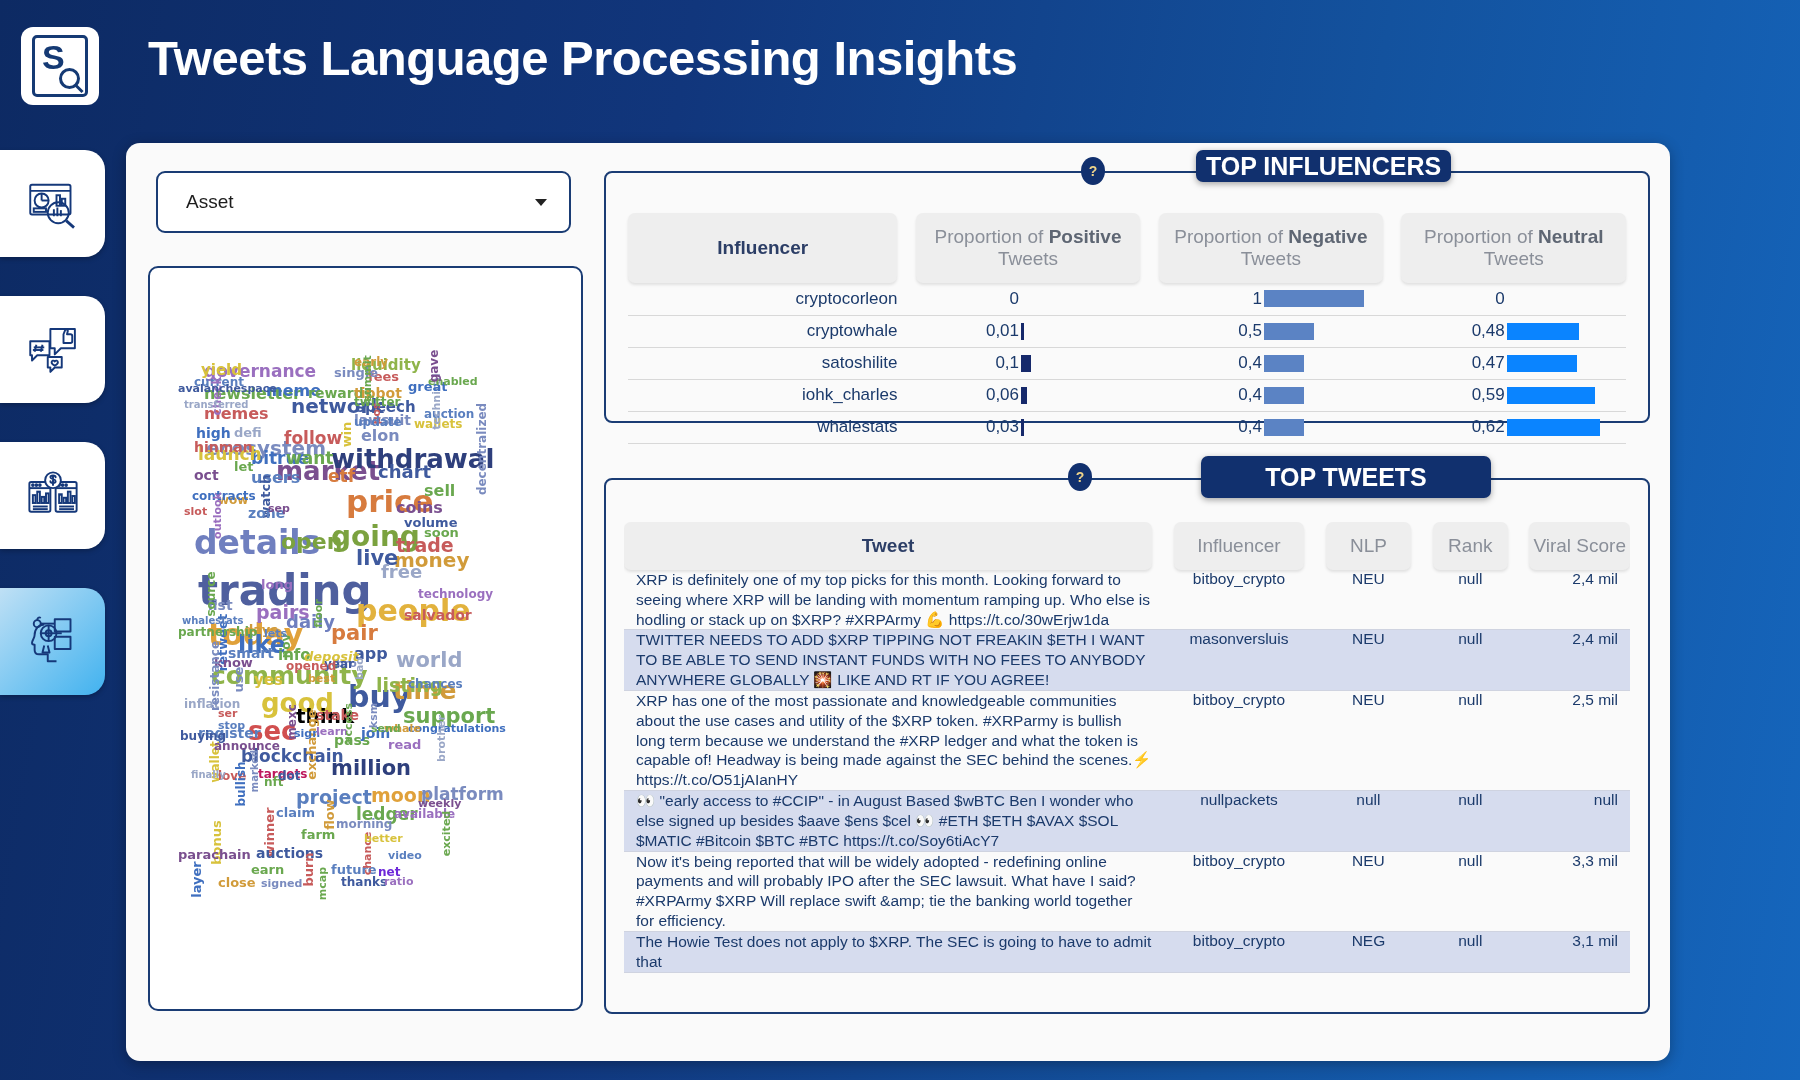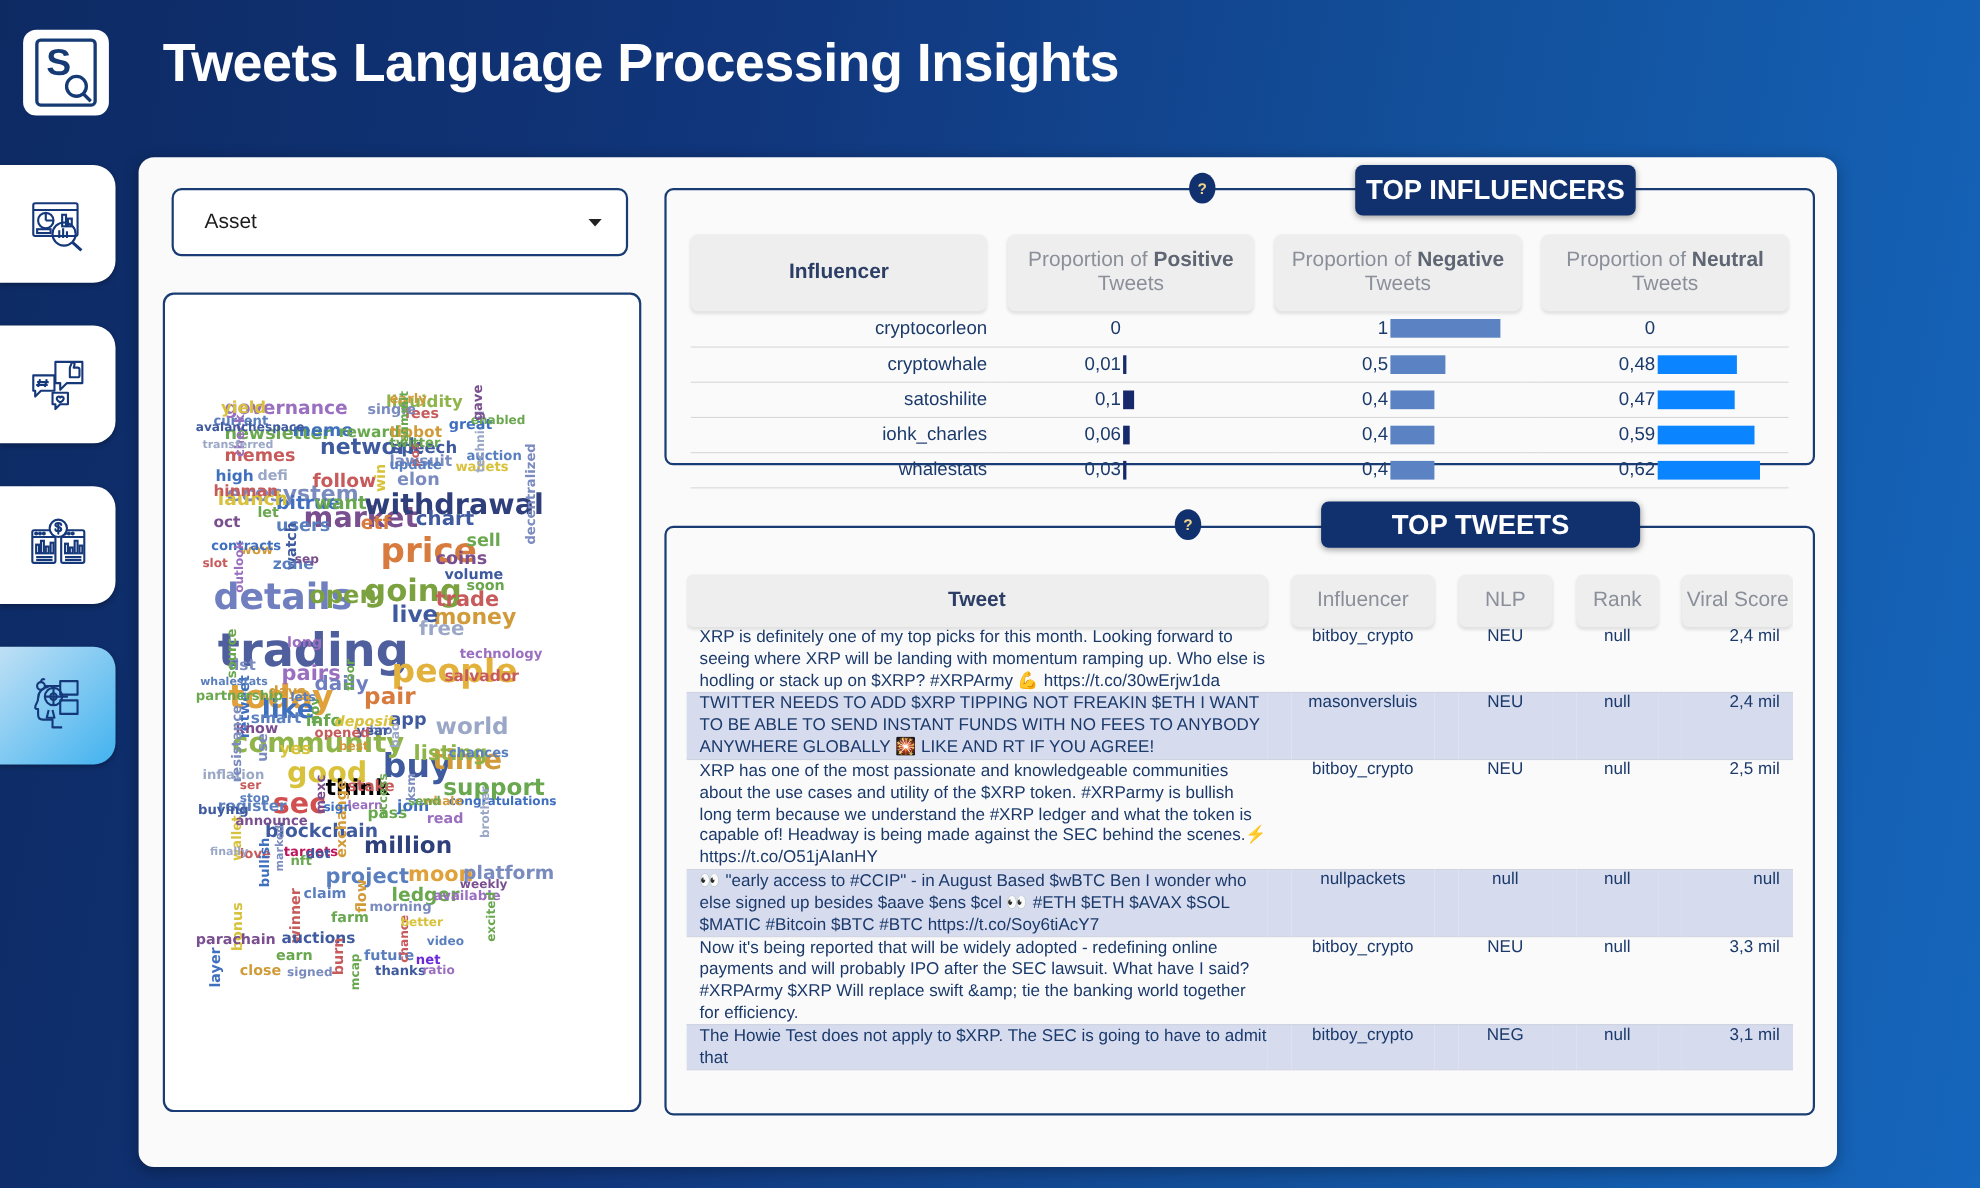--- a/index.html
+++ b/index.html
@@ -464,21 +464,21 @@
       <span class="wc-word" style="left: 138px; top: 450px; font-size: 11px; color: rgb(63, 111, 191);">sign</span>
       <span class="wc-word" style="left: 160px; top: 448px; font-size: 11px; color: rgb(154, 111, 191);">learn</span>
       <span class="wc-word" style="left: 172px; top: 440px; font-size: 11px; color: rgb(106, 168, 79); transform: rotate(-90deg);">access</span>
       <span class="wc-word" style="left: 62px; top: 430px; font-size: 11px; color: rgb(199, 91, 91);">ser</span>
       <span class="wc-word" style="left: 62px; top: 442px; font-size: 11px; color: rgb(90, 127, 191);">stop</span>
       <span class="wc-word" style="left: 78px; top: 488px; font-size: 10px; color: rgb(122, 139, 191); transform: rotate(-90deg);">marked</span>
       <span class="wc-word" style="left: 35px; top: 492px; font-size: 10px; color: rgb(154, 167, 199);">finally</span>
       <span class="wc-word" style="left: 122px; top: 492px; font-size: 12px; color: rgb(63, 90, 158);">dot</span>
     </div>
 
-  <div class="section-badge" style="left:1070px; top:7px; width:255px; height:46px;margin-left:36px;">TOP INFLUENCERS</div>
+  <div class="section-badge" style="left:1070px; top:7px; width:255px; height:32px;">TOP INFLUENCERS</div>
   <div class="help-dot" style="left:955px; top:14px;">?</div>
   <div class="section-card" style="left:478px; top:28px; width:1046px; height:252px;">
     <div id="inf-wrap">
       <table id="inf-table">
         <thead>
             <tr>
           <th class="th-cell strong" style="width:27%">Influencer</th>
           <th class="th-gap"></th>
           <th class="th-cell" style="width:22.5%">
             Proportion of <b>Positive</b> Tweets</th>

